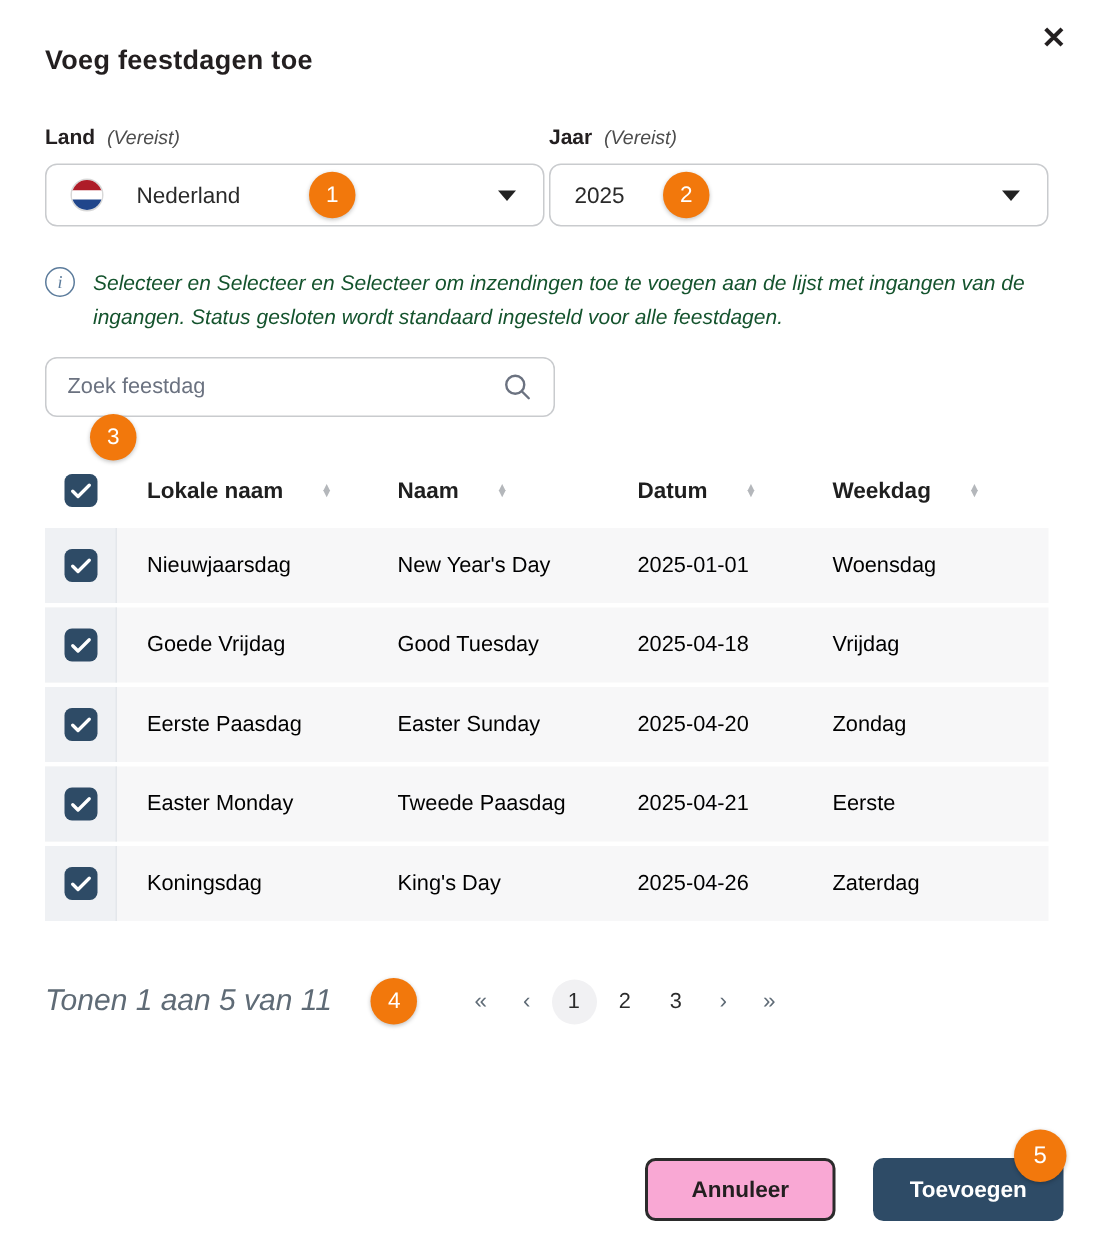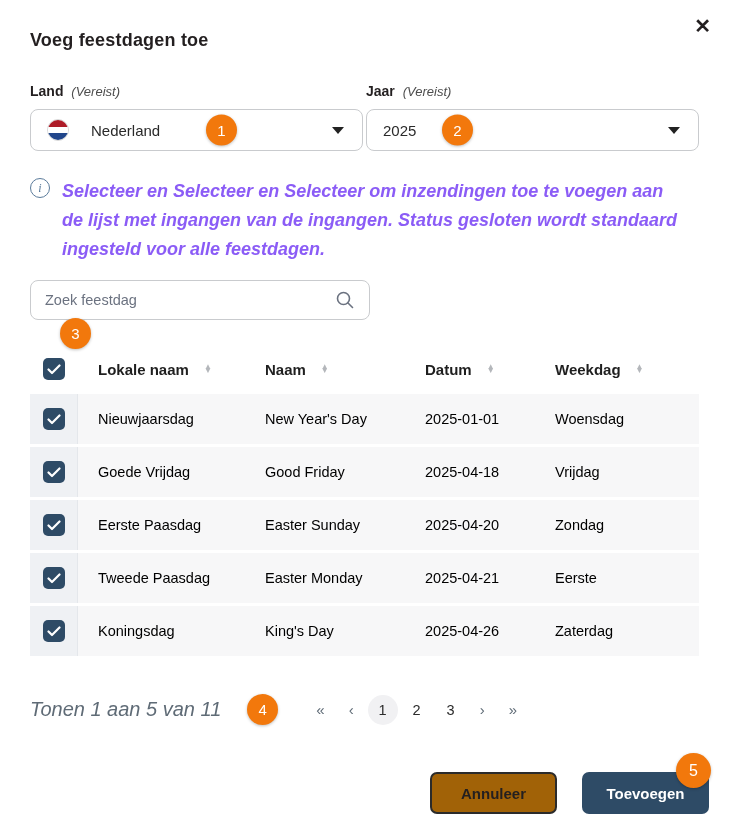--- a/index.html
+++ b/index.html
@@ -69,21 +69,21 @@
 
   
   .info { display: flex; margin-top: 26px; gap: 12px; padding-right: 10px; }
   .info-icon {
     width: 20px; height: 20px; border-radius: 50%;
     border: 1.5px solid #5b7b9b; color: #5b7b9b;
     font-size: 12px; font-style: italic; font-family: "Liberation Serif", serif;
     display: flex; align-items: center; justify-content: center;
     flex-shrink: 0; margin-top: 1px;
   }
-  .info-text { font-size: 18px; font-style: italic; color: #8b5cf6; line-height: 1.62; font-weight: bold; }
+  .info-text { font-size: 14px; font-style: italic; color: #14532d; line-height: 1.62; }
 
   
   .search-box {
     margin-top: 16px; width: 340px; height: 40px;
     border: 1px solid #c9cbce; border-radius: 8px;
     display: flex; align-items: center; padding: 0 14px; gap: 8px;
   }
   .search-box input {
     border: none; outline: none; flex: 1; font-size: 14.5px;
     font-family: "Liberation Sans", sans-serif; color: #2a2a2a; background: transparent;
@@ -94,21 +94,21 @@
   
   .table-wrap { position: relative; margin-top: 10px; padding-top: 18px; }
   .t-row {
     display: grid;
     grid-template-columns: 48px 167px 160px 130px 1fr;
     align-items: center;
   }
   .t-header { padding: 10px 0 14px 0; }
   .th {
     font-size: 15px; font-weight: 700; color: #1f1f1f;
-    padding-left: 20px; display: flex; align-items: center; gap: 13px;
+    padding-left: 20px; display: flex; align-items: center; gap: 23px;
   }
   .sort {
     display: flex; flex-direction: column; line-height: 0.55;
     color: #b4b7bb; font-size: 8px; cursor: pointer; padding: 2px;
   }
   .t-body .t-row { background: #f7f7f8; height: 50px; margin-bottom: 3px; }
   .t-body .t-row:last-child { margin-bottom: 0; }
   .cb-cell {
     height: 100%; display: flex; align-items: center; justify-content: center;
   }
@@ -137,21 +137,21 @@
   }
   .pg-num.active { background: #f1f1f3; }
 
   
   .footer { position: absolute; right: 20px; bottom: 16px; display: flex; gap: 25px; }
   .btn {
     height: 42px; min-width: 127px; border-radius: 7px;
     font-size: 15px; font-weight: 700; cursor: pointer; padding: 0 22px;
     font-family: "Liberation Sans", sans-serif;
   }
-  .btn-cancel { background: #a16207; color: #231f20; border: 2px solid #2b2b2b; }
+  .btn-cancel { background: #f9a8d4; color: #231f20; border: 2px solid #2b2b2b; }
   .btn-submit { position: relative; background: #2e4b66; color: #fff; border: none; }
 </style>
 </head>
 <body>
 
 <div class="modal">
 
   <button class="close-btn">
     <span>✕</span>
   </button>
@@ -260,21 +260,21 @@
       </div>
       <div class="t-row">
         <div class="cb-cell">
             <span class="checkbox">
               <svg width="14" height="11" viewBox="0 0 14 11">
                 <polyline points="1.5,5.5 5,9 12.5,1.5" fill="none" stroke="#fff" stroke-width="2.2" stroke-linecap="round" stroke-linejoin="round"></polyline>
               </svg>
             </span>
           </div>
         <div class="td">Goede Vrijdag</div>
-        <div class="td">Good Friday</div>
+        <div class="td">Good Tuesday</div>
         <div class="td">2025-04-18</div>
         <div class="td">Vrijdag</div>
       </div>
       <div class="t-row">
         <div class="cb-cell">
             <span class="checkbox">
               <svg width="14" height="11" viewBox="0 0 14 11">
                 <polyline points="1.5,5.5 5,9 12.5,1.5" fill="none" stroke="#fff" stroke-width="2.2" stroke-linecap="round" stroke-linejoin="round"></polyline>
               </svg>
             </span>
@@ -285,22 +285,22 @@
         <div class="td">Zondag</div>
       </div>
       <div class="t-row">
         <div class="cb-cell">
             <span class="checkbox">
               <svg width="14" height="11" viewBox="0 0 14 11">
                 <polyline points="1.5,5.5 5,9 12.5,1.5" fill="none" stroke="#fff" stroke-width="2.2" stroke-linecap="round" stroke-linejoin="round"></polyline>
               </svg>
             </span>
           </div>
+        <div class="td">Easter Monday</div>
         <div class="td">Tweede Paasdag</div>
-        <div class="td">Easter Monday</div>
         <div class="td">2025-04-21</div>
         <div class="td">Eerste</div>
       </div>
       <div class="t-row">
         <div class="cb-cell">
             <span class="checkbox">
               <svg width="14" height="11" viewBox="0 0 14 11">
                 <polyline points="1.5,5.5 5,9 12.5,1.5" fill="none" stroke="#fff" stroke-width="2.2" stroke-linecap="round" stroke-linejoin="round"></polyline>
               </svg>
             </span>

